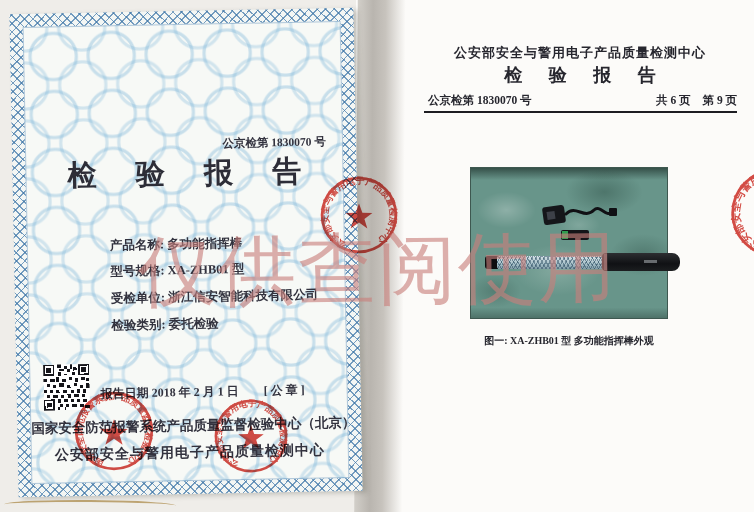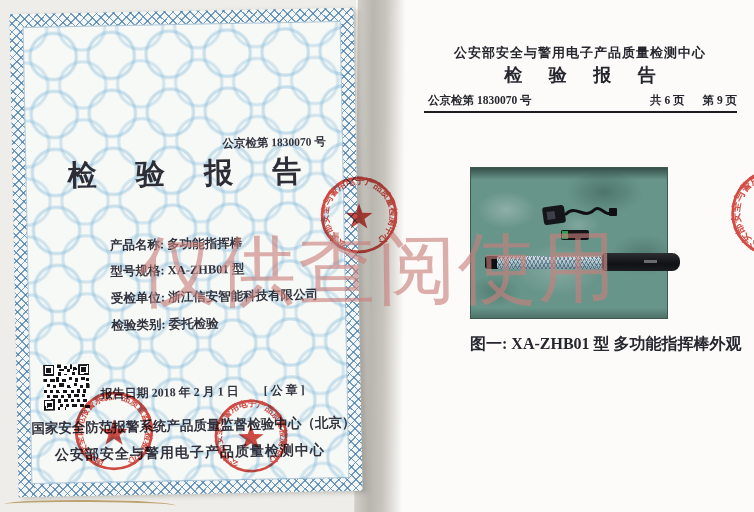--- a/index.html
+++ b/index.html
@@ -48,21 +48,21 @@
   .seal-note { margin-left:22px; }
   .org1 { position:absolute; top:392px; left:0; width:100%; text-align:center; font-size:13.5px; font-weight:bold; white-space:nowrap; }
   .org2 { position:absolute; top:419px; left:0; width:100%; text-align:center; font-size:14px; font-weight:bold; letter-spacing:1px; white-space:nowrap; }
   
   .rp-header-org { position:absolute; left:420px; top:44px; width:320px; text-align:center;
     font-size:13px; font-weight:bold; letter-spacing:1px; color:#26262e; }
   .rp-title { position:absolute; left:420px; top:63px; width:320px; text-align:center;
     font-size:18px; font-weight:bold; letter-spacing:11px; padding-left:11px; color:#26262e; }
   .rp-meta { position:absolute; left:428px; top:93px; width:309px; display:flex;
     justify-content:space-between; font-size:11.5px; font-weight:bold; color:#26262e; }
-  .rp-pages { display:flex; gap:18px; }
+  .rp-pages { display:flex; gap:12px; }
   .rp-divider { position:absolute; left:424px; top:111px; width:313px; height:2px; background:#1d1d22; }
   
   .photo {
     position:absolute; left:470px; top:167px; width:198px; height:152px; z-index:1;
     background-color:#68958a;
     background-image:
       radial-gradient(ellipse 42px 26px at 18% 28%, rgba(255,255,255,.25), transparent 70%),
       radial-gradient(ellipse 55px 32px at 68% 16%, rgba(35,66,57,.38), transparent 70%),
       radial-gradient(ellipse 62px 36px at 44% 68%, rgba(230,240,235,.22), transparent 70%),
       radial-gradient(ellipse 48px 30px at 88% 58%, rgba(35,66,57,.32), transparent 70%),
@@ -87,21 +87,21 @@
     background-image:
       repeating-linear-gradient(60deg, rgba(52,84,104,.55) 0 1px, transparent 1px 3.5px),
       repeating-linear-gradient(-60deg, rgba(52,84,104,.55) 0 1px, transparent 1px 3.5px),
       linear-gradient(180deg,#d8e4e8 0%,#a2bcc5 65%,#7f9aa5 100%); }
   .baton-handle { position:absolute; left:117px; top:1px; width:78px; height:18px;
     border-radius:4px 8px 8px 4px;
     background:linear-gradient(180deg,#2c2e31 0%,#101114 60%,#1c1e20 100%); }
   .handle-label { position:absolute; left:42px; top:7px; width:13px; height:3px; background:rgba(205,210,215,.45); }
   .handle-ring { position:absolute; left:2px; top:1px; width:3px; height:16px; background:rgba(190,200,205,.3); }
   .figure-caption { position:absolute; left:470px; top:334px; width:198px; text-align:center;
-    font-size:16px; font-weight:bold; color:#26262e; white-space:nowrap; }
+    font-size:10px; font-weight:bold; color:#26262e; white-space:nowrap; }
   
   .stamp { position:absolute; z-index:6; opacity:.88; mix-blend-mode:multiply; }
   .stamp-a { left:72px;  top:389px; width:84px; height:84px; }
   .stamp-b { left:212px; top:397px; width:78px; height:78px; }
   .stamp-c { left:318px; top:174px; width:82px; height:82px; }
   .stamp-d { left:728px; top:166px; width:94px; height:94px; }
   
   .watermark { position:absolute; left:138px; top:218px; z-index:9;
     font-size:78px; letter-spacing:2px; color:#c9807c; opacity:.62;
     transform:rotate(-.6deg); white-space:nowrap; font-weight:400; }

